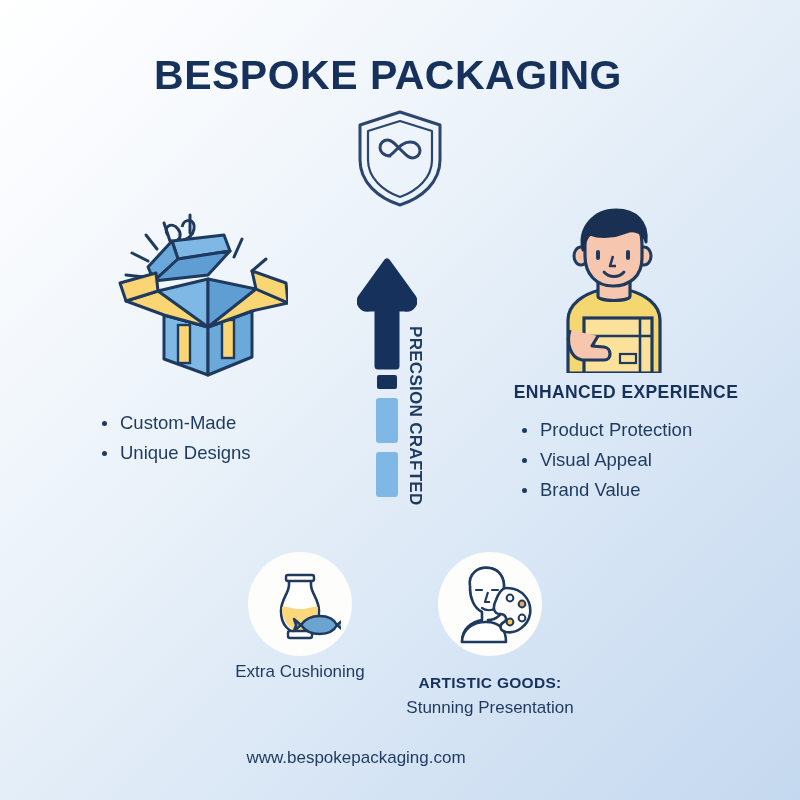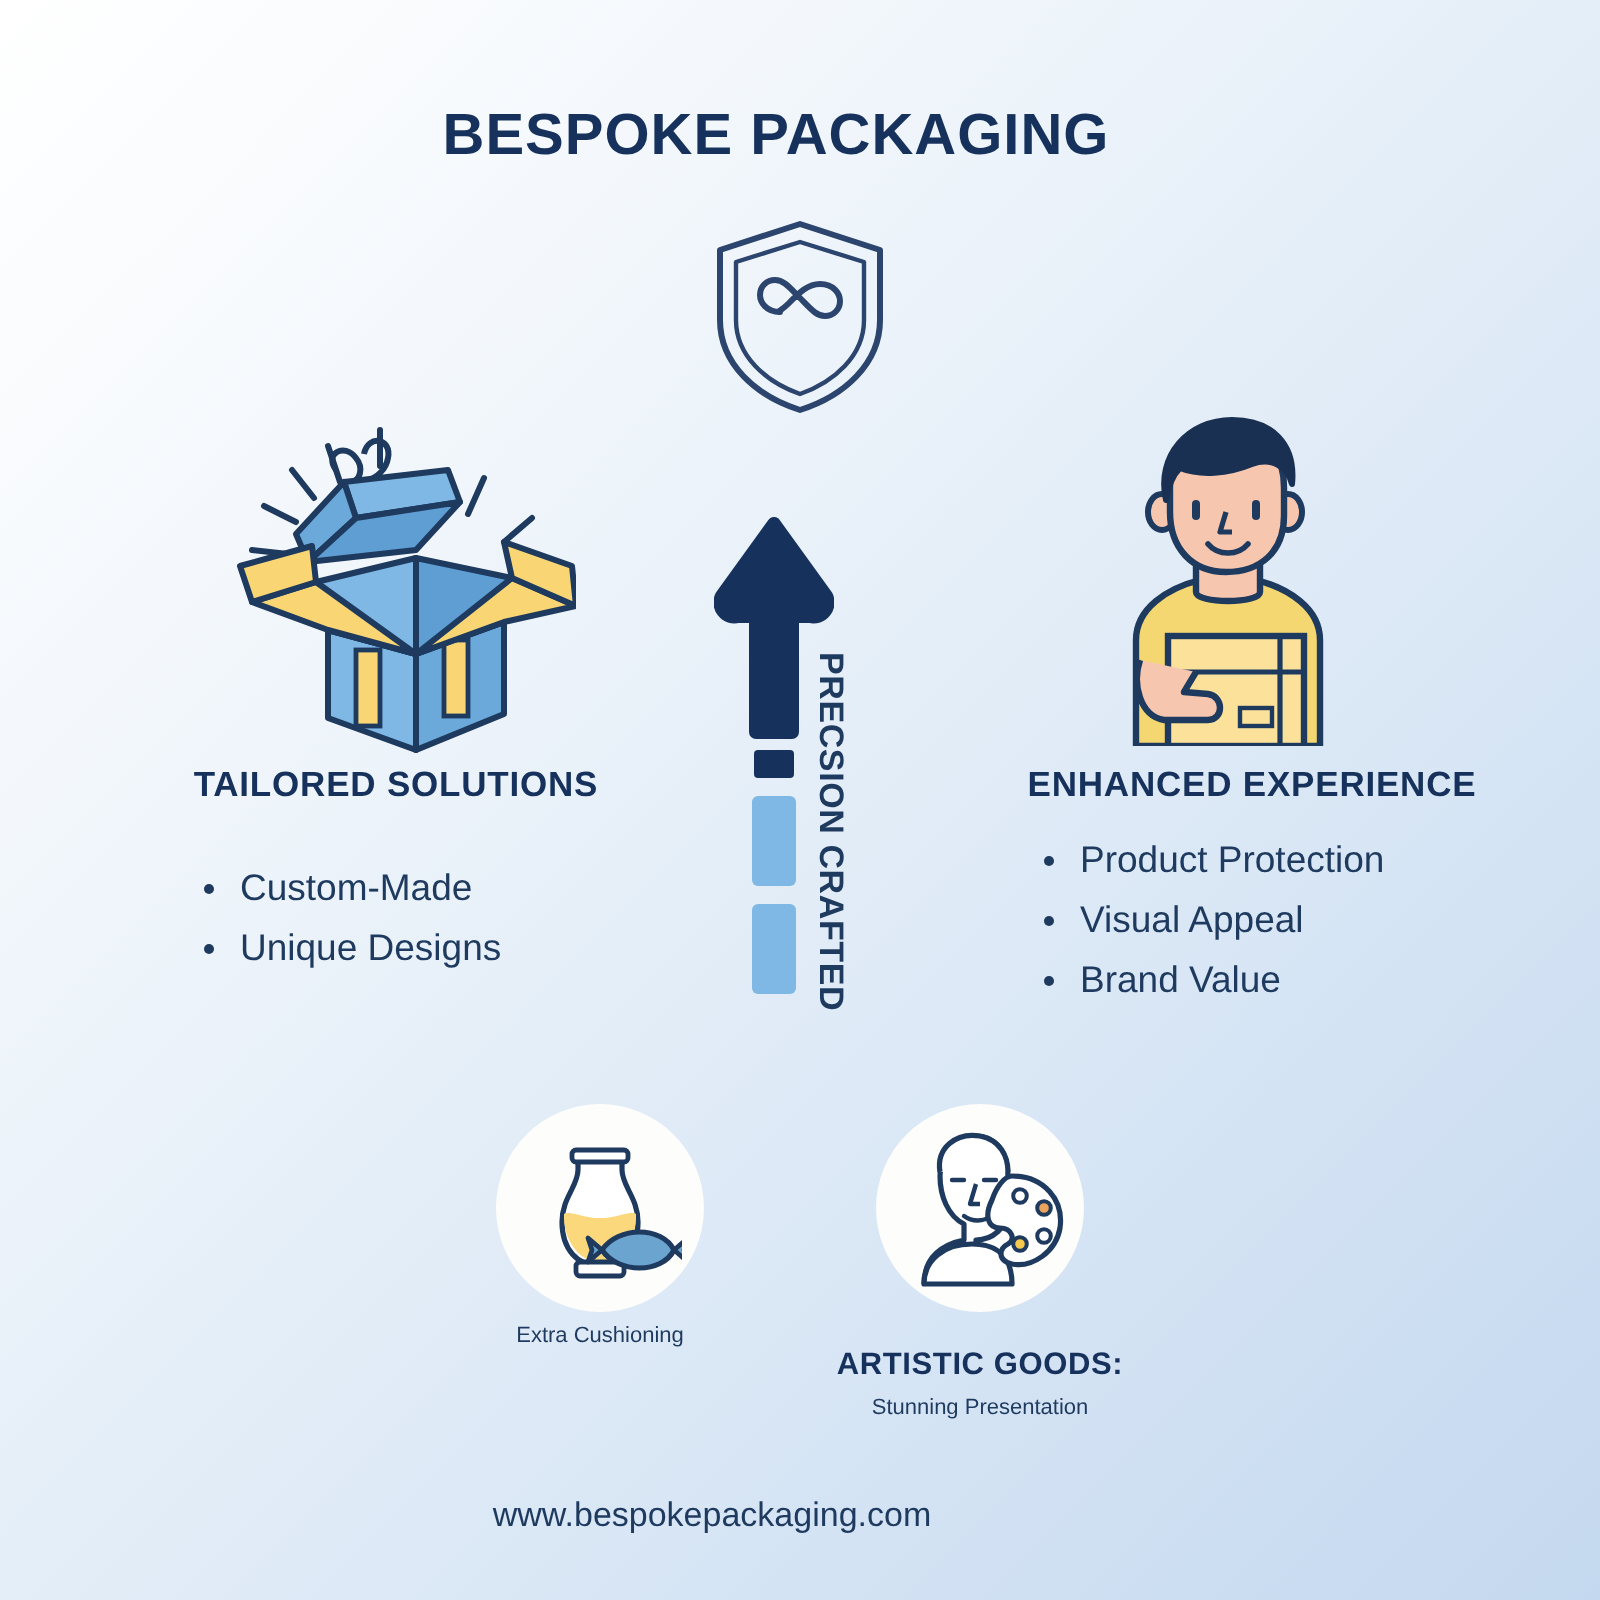--- a/index.html
+++ b/index.html
@@ -25,21 +25,21 @@
     overflow: hidden;
   }
 
   
   .title {
     position: absolute;
     top: 52px;
     left: 0;
     width: 776px;
     text-align: center;
-    font-size: 29px;
+    font-size: 41px;
     font-weight: bold;
     letter-spacing: 0.5px;
     color: #16325c;
   }
 
   
   .shield-wrap {
     position: absolute;
     top: 108px;
     left: 352px;
@@ -151,21 +151,21 @@
   }
   .badge-title {
     margin-top: 18px;
     font-size: 15.5px;
     font-weight: bold;
     letter-spacing: 0.3px;
     color: #16325c;
   }
   .badge-sub {
     margin-top: 6px;
-    font-size: 11px;
+    font-size: 17px;
     color: #1e3a5f;
   }
 
   
   .footer {
     position: absolute;
     top: 748px;
     left: 0;
     width: 712px;
     text-align: center;
@@ -260,21 +260,20 @@
       <rect x="44" y="110" width="68" height="55" fill="#fbe19a" stroke="#1e3a5f" stroke-width="3.2"></rect>
       <path d="M44 128 L112 128" stroke="#1e3a5f" stroke-width="2.6"></path>
       <path d="M100 110 L100 165" stroke="#1e3a5f" stroke-width="2.6"></path>
       <rect x="80" y="146" width="16" height="9" fill="none" stroke="#1e3a5f" stroke-width="2.2"></rect>
 
       <path d="M30 122 C26 134 30 150 42 152 L64 152 C72 152 72 140 64 139 L52 138 L58 128" fill="#f7c6ae" stroke="#1e3a5f" stroke-width="3.2" stroke-linejoin="round"></path>
     </svg>
   </div>
 
   <div class="col left">
-    <div class="col-heading">TAILORED SOLUTIONS</div>
     <ul class="col-list">
       <li>Custom-Made</li>
       <li>Unique Designs</li>
     </ul>
   </div>
 
   <div class="col right">
     <div class="col-heading">ENHANCED EXPERIENCE</div>
     <ul class="col-list">
       <li>Product Protection</li>

